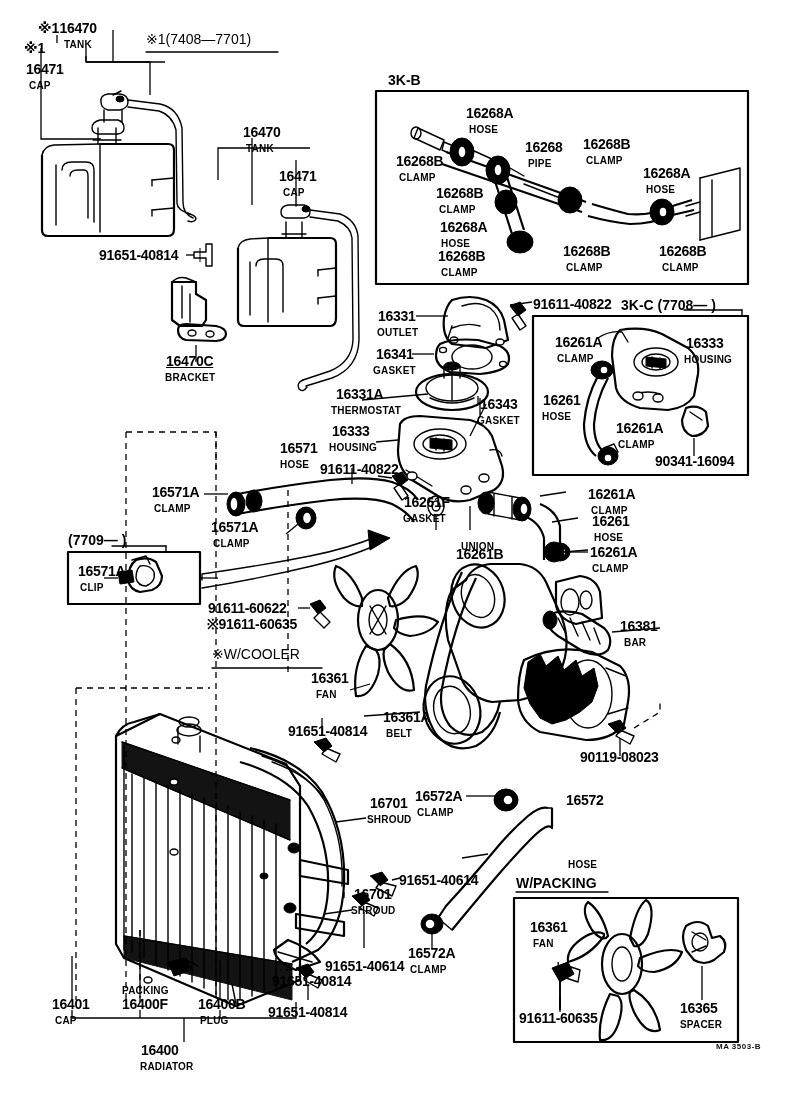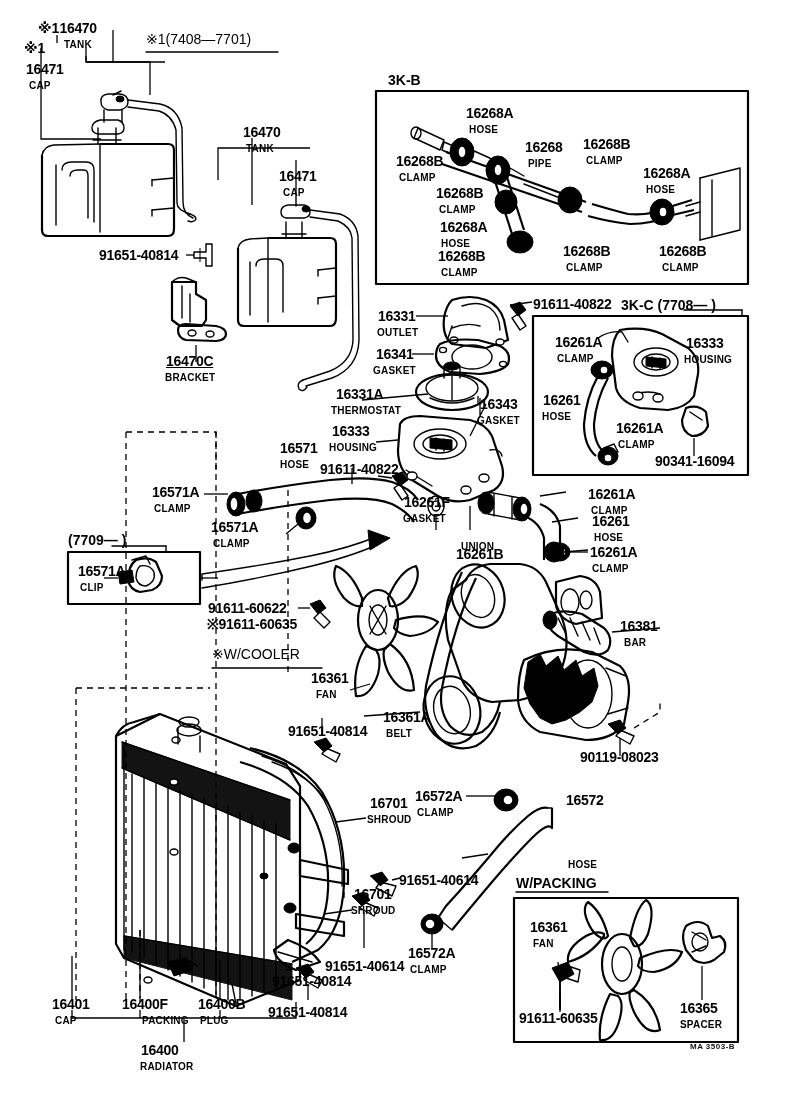--- a/index.html
+++ b/index.html
@@ -692,21 +692,21 @@
 
   <div class="lbl" style="left:52px;top:996px;">
     <span class="num">16401</span>
   </div>
   <div class="lbl" style="left:55px;top:1011px;">
     <span class="sub">CAP</span>
   </div>
   <div class="lbl" style="left:122px;top:996px;">
     <span class="num">16400F</span>
   </div>
-  <div class="lbl" style="left:122px;top:1011px;margin-left:20px;">
+  <div class="lbl" style="left:122px;top:981px;">
     <span class="sub">PACKING</span>
   </div>
   <div class="lbl" style="left:198px;top:996px;">
     <span class="num">16400B</span>
   </div>
   <div class="lbl" style="left:200px;top:1011px;">
     <span class="sub">PLUG</span>
   </div>
   <div class="lbl" style="left:141px;top:1042px;">
     <span class="num">16400</span>
@@ -825,17 +825,17 @@
   <div class="lbl" style="left:680px;top:1000px;">
     <span class="num">16365</span>
   </div>
   <div class="lbl" style="left:680px;top:1015px;">
     <span class="sub">SPACER</span>
   </div>
   <div class="lbl" style="left:519px;top:1010px;">
     <span class="num">91611-60635</span>
   </div>
 
-  <div class="lbl" style="left:690px;top:1036px;">
+  <div class="lbl" style="left:716px;top:1036px;">
     <span class="stamp">MA 3503-B</span>
   </div>
 
 </div>
 
 </body></html>

